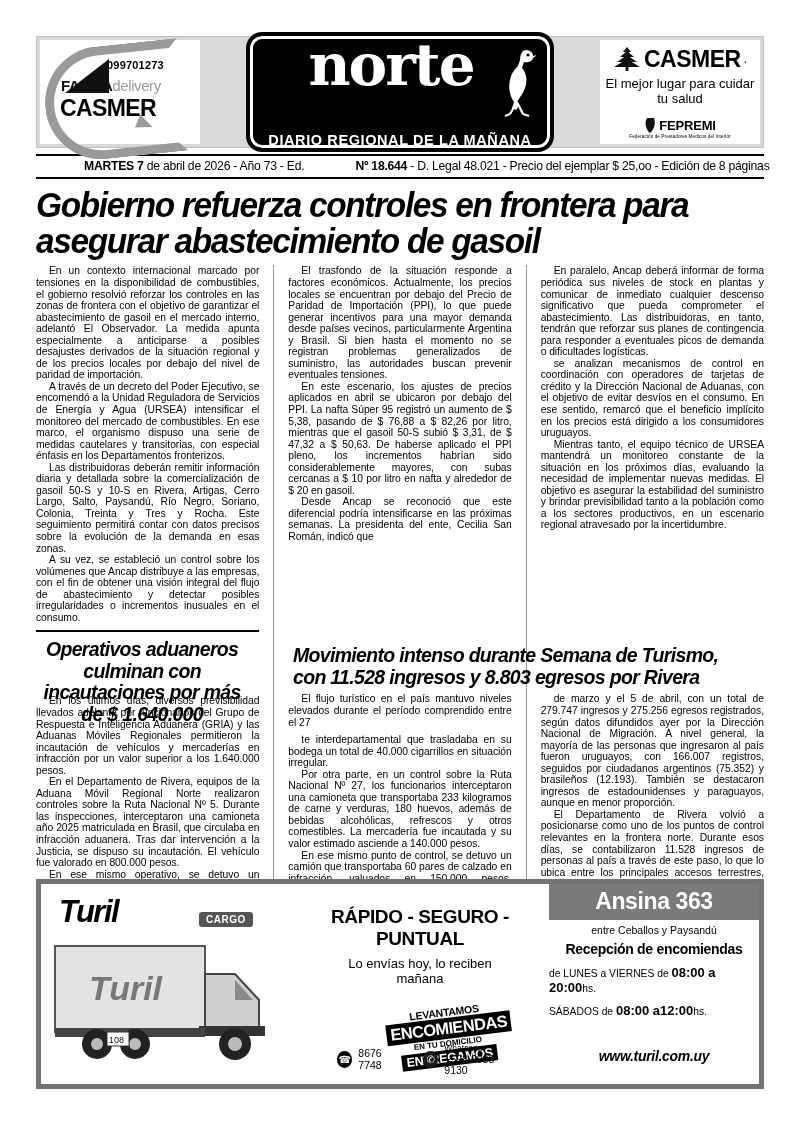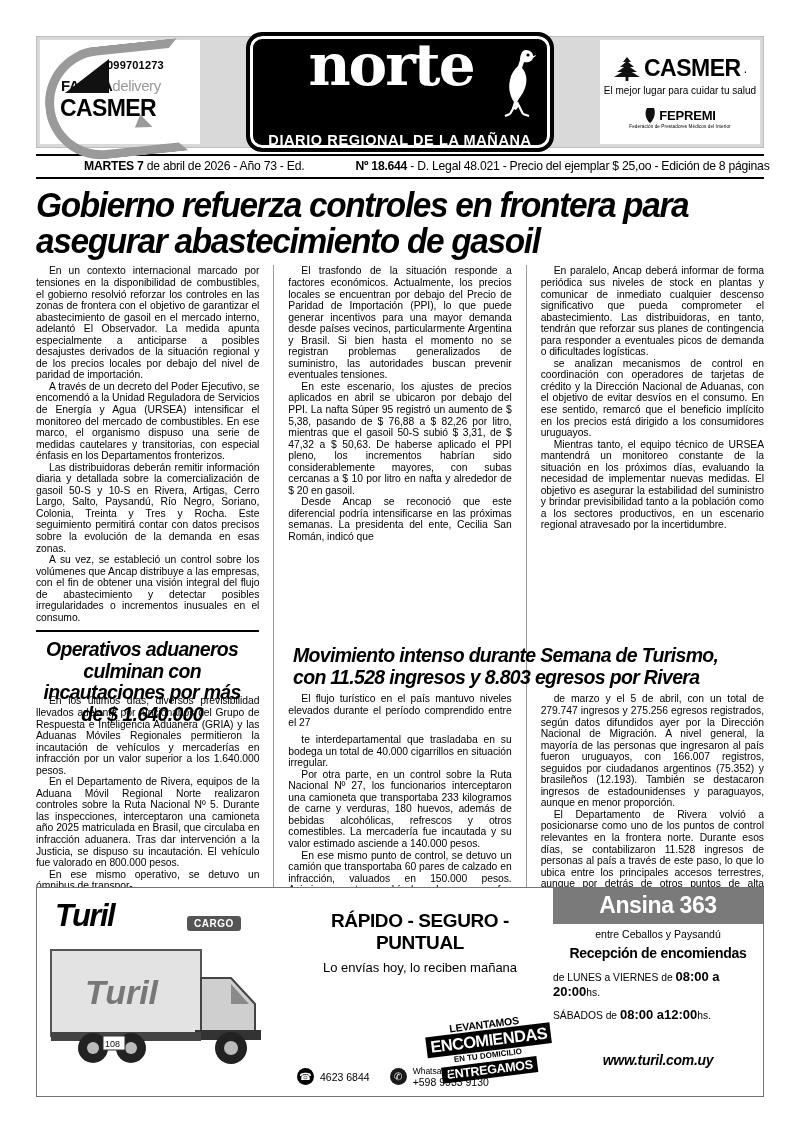--- a/index.html
+++ b/index.html
@@ -29,21 +29,21 @@
   .np-norte{color:#fff;font-family:"DejaVu Serif",serif;font-weight:bold;font-size:58px;line-height:.95;letter-spacing:-2px;margin-top:2px;padding-right:18px;}
   .np-sub{color:#fff;font-size:14.5px;font-weight:bold;letter-spacing:.6px;margin-top:2px;}
   .np-bird{position:absolute;right:14px;top:10px;width:40px;height:74px;}
 
   
   .casmer-wrap{text-align:center;}
   .cs-row{display:flex;align-items:center;justify-content:center;gap:3px;}
   .cs-mark{width:28px;height:26px;position:relative;}
   .cs-name{font-size:23px;font-weight:bold;letter-spacing:-.5px;}
   .cs-dot{font-size:12px;}
-  .cs-tag{font-size:10px;margin-top:3px;}
+  .cs-tag{font-size:13px;margin-top:3px;}
   .fepremi{margin-top:12px;display:flex;align-items:center;justify-content:center;gap:3px;}
   .fep-name{font-size:13px;font-weight:bold;letter-spacing:-.2px;}
   .fep-sub{font-size:4.6px;text-align:center;margin-top:1px;letter-spacing:.1px;}
 
   
   .infobar{border-top:2px solid #000;border-bottom:2px solid #000;margin-top:6px;padding:3px 0 4px 0;font-size:12.2px;letter-spacing:-.25px;white-space:nowrap;}
   .infobar b{font-weight:bold;padding-left:48px;}
 
   
   .lead-head{font-family:"Liberation Sans",sans-serif;font-weight:bold;font-style:italic;font-size:35.5px;line-height:1.02;letter-spacing:-1.4px;margin:8px 0 6px 0;transform:scaleX(.94);transform-origin:left center;}
@@ -53,26 +53,26 @@
   
   .cols3{display:flex;gap:14px;}
   .col{width:233px;}
   .body-txt{font-size:10.35px;line-height:11.55px;text-align:justify;text-justify:inter-word;letter-spacing:-.05px;hyphens:auto;}
   .body-txt p{margin:0;text-indent:13px;}
   .body-txt p:first-child{text-indent:13px;}
   .vline{width:1px;background:#9a9a9a;align-self:stretch;}
   .rule2{border-top:2px solid #000;margin:7px 0 6px 0;}
 
   
-  .ad{border:1px solid #737373;margin-top:8px;height:210px;display:flex;position:relative;background:#fff;box-sizing:border-box;}
+  .ad{border:5px solid #737373;height:210px;display:flex;position:relative;background:#fff;box-sizing:border-box;gap:36px;}
   .ad-left{width:250px;position:relative;}
   .ad-mid{flex:1;position:relative;}
   .ad-right{width:210px;position:relative;border-left:0;}
   .turil-logo{position:absolute;left:18px;top:10px;font-size:31px;font-weight:bold;font-style:italic;letter-spacing:-1.5px;}
-  .turil-cargo{position:absolute;left:150px;top:28px;font-size:10px;font-weight:bold;color:#fff;background:#555;padding:2px 7px;border-radius:3px;letter-spacing:.5px;}
+  .turil-cargo{position:absolute;left:158px;top:28px;font-size:10px;font-weight:bold;color:#fff;background:#555;padding:2px 7px;border-radius:3px;letter-spacing:.5px;}
   .truck{position:absolute;left:8px;top:44px;width:238px;height:150px;}
   .ad-tag{text-align:center;font-size:19px;font-weight:bold;letter-spacing:-.4px;margin-top:22px;}
   .ad-sub{text-align:center;font-size:13px;margin-top:6px;}
   .lev{position:absolute;right:6px;bottom:18px;width:120px;text-align:center;transform:rotate(-7deg);}
   .lev .l1{font-size:10.5px;font-weight:bold;letter-spacing:-.2px;}
   .lev .l2{font-size:16.5px;font-weight:bold;background:#000;color:#fff;padding:1px 4px;letter-spacing:-.6px;display:inline-block;}
   .lev .l3{font-size:8px;font-weight:bold;}
   .lev .l4{font-size:12.5px;font-weight:bold;background:#000;color:#fff;padding:1px 5px;display:inline-block;letter-spacing:-.3px;}
   .ansina{background:#7a7a7a;color:#fff;text-align:center;font-size:23px;font-weight:bold;padding:4px 0 5px 0;letter-spacing:-.4px;}
   .ad-r-line{text-align:center;font-size:10.5px;margin-top:4px;}
@@ -256,21 +256,21 @@
       <div class="ad-tag">RÁPIDO - SEGURO - PUNTUAL</div>
       <div class="ad-sub">Lo envías hoy, lo reciben mañana</div>
       <div class="lev">
         <div class="l1">LEVANTAMOS</div>
         <div class="l2">ENCOMIENDAS</div>
         <div class="l3">EN TU DOMICILIO</div>
         <div class="l4">ENTREGAMOS</div>
       </div>
       <div class="contact">
         <span class="ico">☎</span>
-        <span>4623 6844</span>
+        <span>8676 7748</span>
         <span class="ico" style="background:#1a1a1a;margin-left:14px;">✆</span>
         <span style="line-height:11px;">
           <span style="font-size:8.5px;display:block;">Whatsapp</span>
           <span>+598 9933 9130</span>
         </span>
       </div>
     </div>
 
     <div class="ad-right">
       <div class="ansina">Ansina 363</div>

